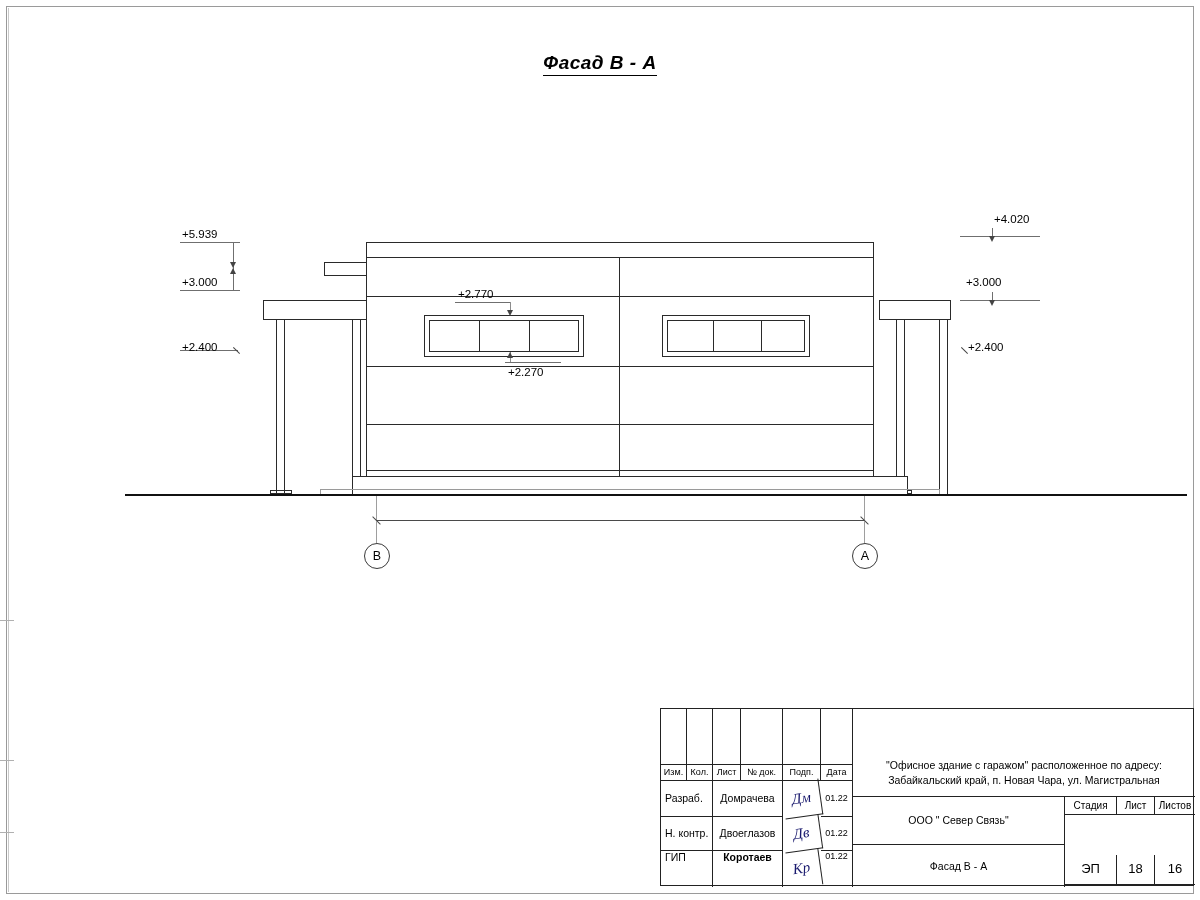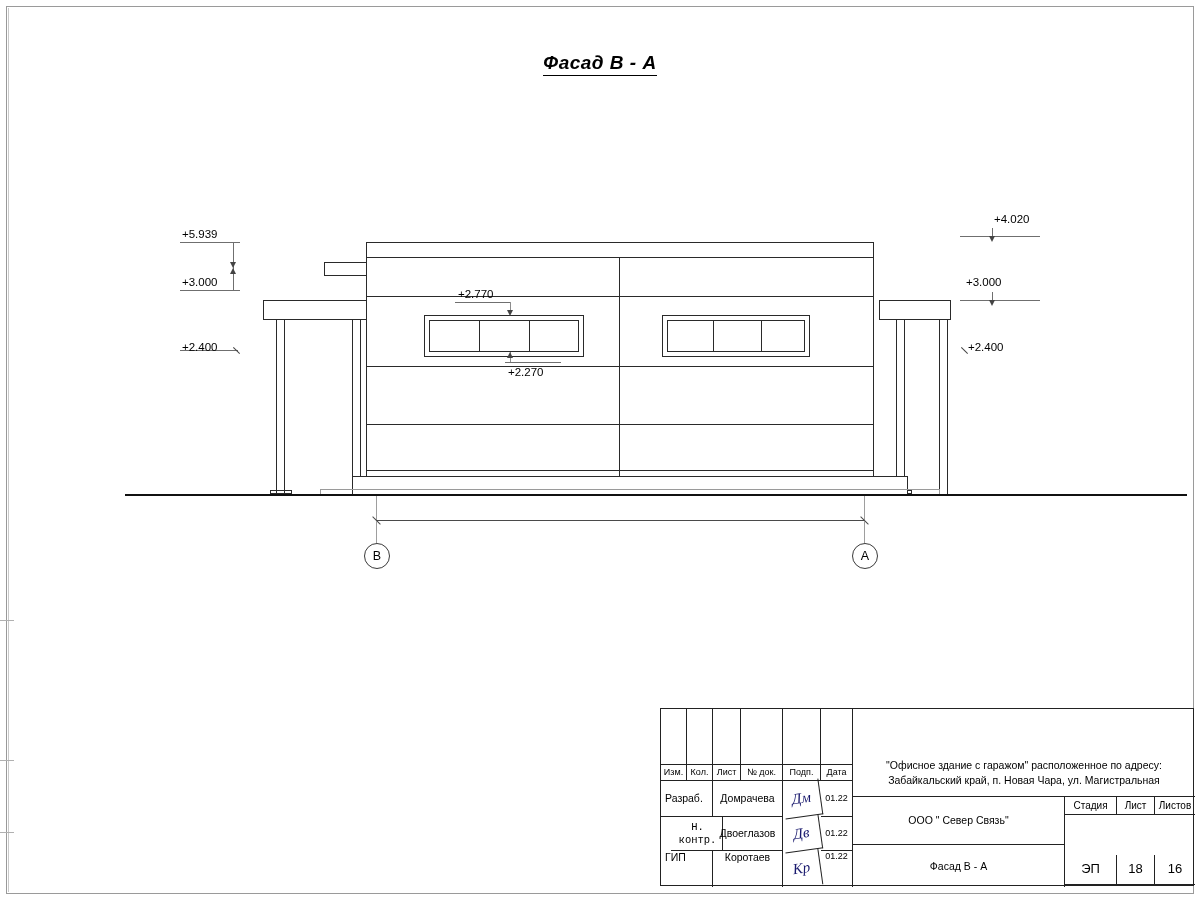--- a/index.html
+++ b/index.html
@@ -311,27 +311,27 @@
     <div class="cell" style="left:52px;top:56px;width:28px;height:16px;font-size:9px;">Лист</div>
     <div class="cell" style="left:80px;top:56px;width:42px;height:16px;font-size:9px;">№ док.</div>
     <div class="cell" style="left:122px;top:56px;width:38px;height:16px;font-size:9px;">Подп.</div>
     <div class="cell" style="left:160px;top:56px;width:32px;height:16px;font-size:9px;">Дата</div>
 
     <div class="cell" style="left:0;top:72px;width:52px;height:36px;justify-content:flex-start;padding-left:4px;">Разраб.</div>
     <div class="cell" style="left:52px;top:72px;width:70px;height:36px;">Домрачева</div>
     <div class="cell sig" style="left:122px;top:72px;width:38px;height:36px;">Дм</div>
     <div class="cell" style="left:160px;top:72px;width:32px;height:36px;font-size:9px;">01.22</div>
 
-    <div class="cell" style="left:10px;top:108px;width:52px;height:34px;justify-content:flex-start;padding-left:4px;font-family:Liberation Mono, monospace;">Н. контр.</div>
+    <div class="cell" style="left:0;top:108px;width:52px;height:34px;justify-content:flex-start;padding-left:4px;">Н. контр.</div>
     <div class="cell" style="left:52px;top:108px;width:70px;height:34px;">Двоеглазов</div>
     <div class="cell sig" style="left:122px;top:108px;width:38px;height:34px;">Дв</div>
     <div class="cell" style="left:160px;top:108px;width:32px;height:34px;font-size:9px;">01.22</div>
 
     <div class="cell nob" style="left:0;top:142px;width:52px;height:36px;justify-content:flex-start;padding-left:4px;align-items:flex-start;">ГИП</div>
-    <div class="cell nob" style="left:52px;top:142px;width:70px;height:36px;align-items:flex-start;">Коротаев</div>
+    <div class="cell nob" style="left:52px;top:142px;width:70px;height:36px;align-items:flex-start;font-weight:bold;">Коротаев</div>
     <div class="cell nob sig" style="left:122px;top:142px;width:38px;height:36px;">Кр</div>
     <div class="cell nob" style="left:160px;top:142px;width:32px;height:36px;font-size:9px;align-items:flex-start;">01.22</div>
 
 
     <div class="cell nor addr" style="left:192px;top:40px;width:342px;height:48px;flex-direction:column;">
       <span>"Офисное здание с гаражом" расположенное по адресу:</span>
       <span>Забайкальский край, п. Новая Чара, ул. Магистральная</span>
     </div>
 
     <div class="cell" style="left:192px;top:88px;width:212px;height:48px;">ООО " Север Связь"</div>

